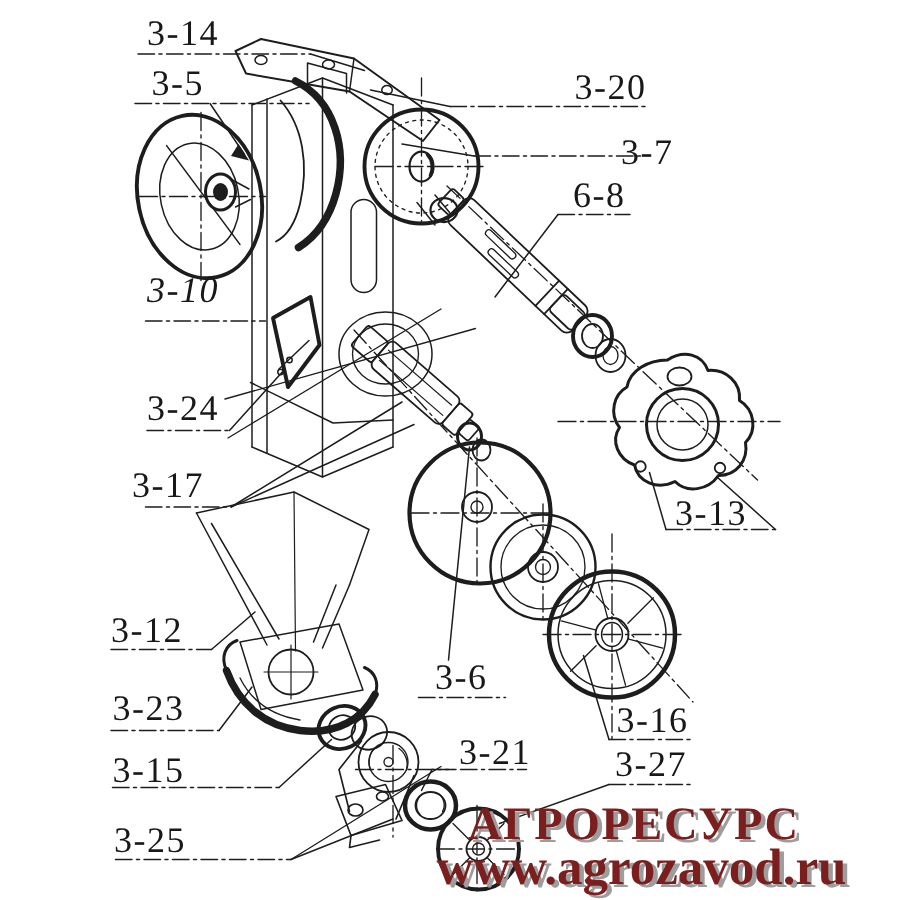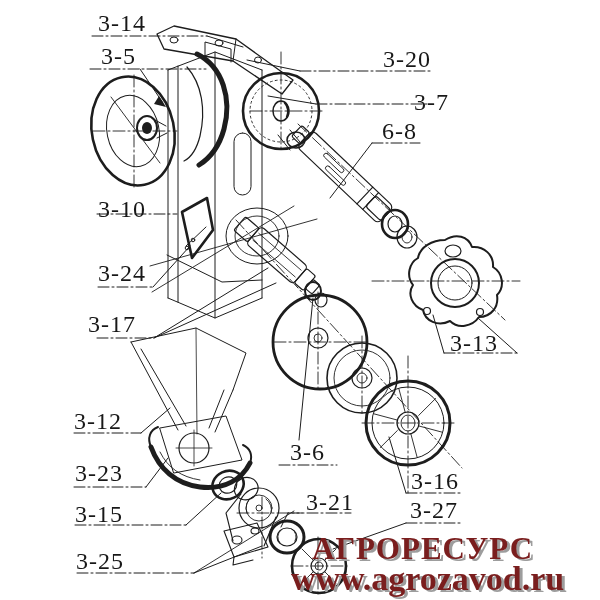--- a/index.html
+++ b/index.html
@@ -10,21 +10,21 @@
   #artwork{position:absolute;left:0;top:0;}
   .lbl{
     position:absolute;font-size:24px;line-height:1;color:#181818;
     letter-spacing:1px;white-space:nowrap;
   }
   .lbl-3-14{left:98px;top:11px;}
   .lbl-3-5{left:101px;top:44px;}
   .lbl-3-20{left:383px;top:47px;}
   .lbl-3-7{left:385px;top:90px;margin-left:29px;}
   .lbl-3-8{left:382px;top:119px;}
-  .lbl-3-10{left:98px;top:197px;}
+  .lbl-3-10{left:98px;top:182px;font-style:italic;}
   .lbl-3-24{left:98px;top:261px;}
   .lbl-3-17{left:88px;top:312px;}
   .lbl-3-13{left:450px;top:331px;}
   .lbl-3-12{left:74px;top:409px;}
   .lbl-3-6{left:290px;top:440px;text-align:right;}
   .lbl-3-23{left:75px;top:461px;}
   .lbl-3-16{left:411px;top:469px;}
   .lbl-3-15{left:75px;top:502px;}
   .lbl-3-21{left:306px;top:490px;}
   .lbl-3-27{left:410px;top:498px;}

